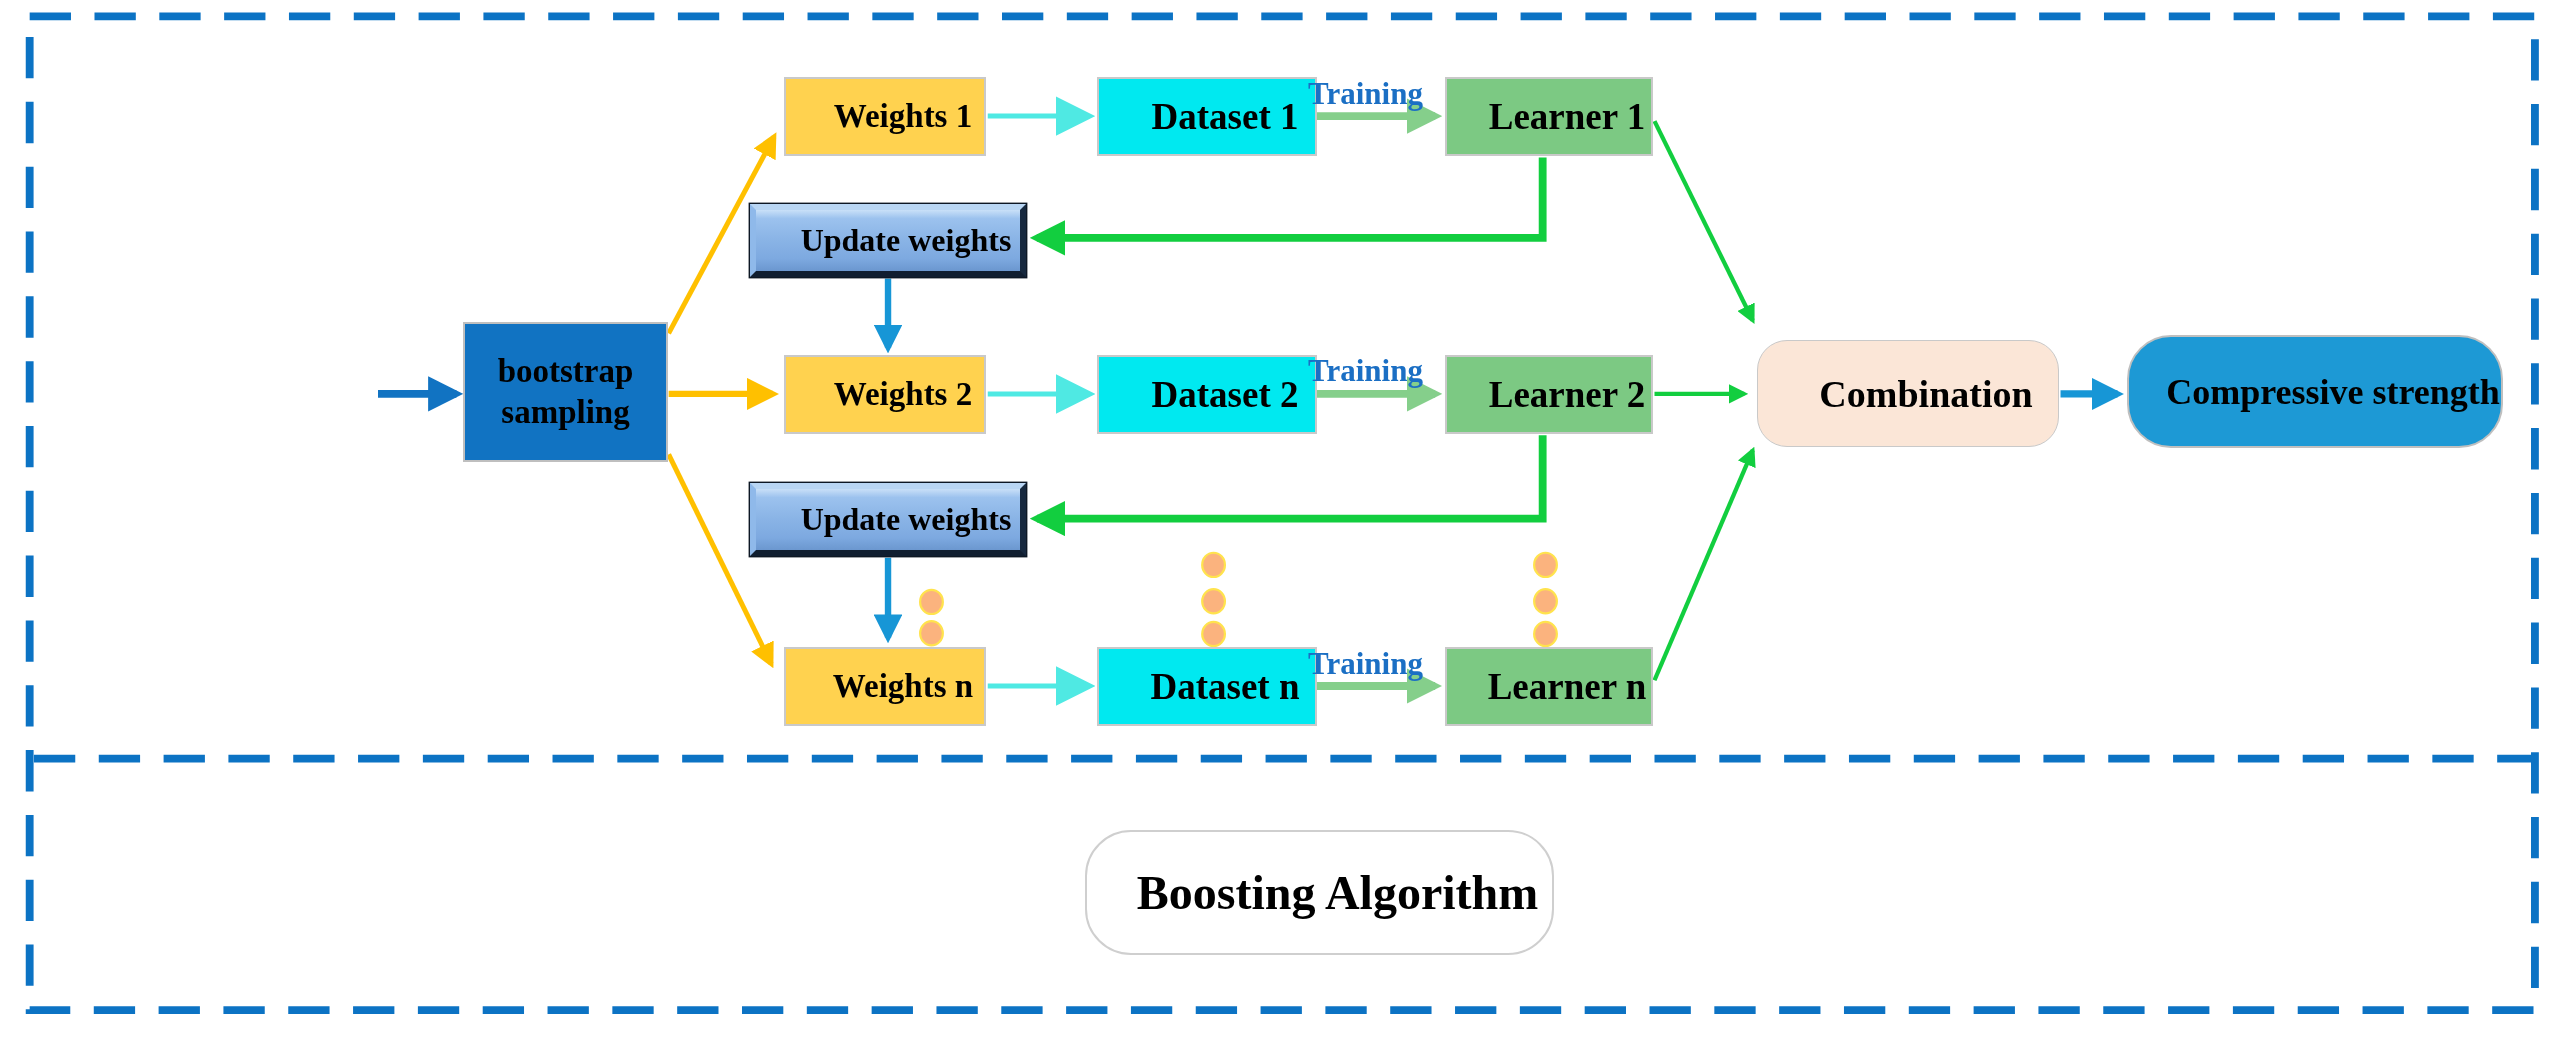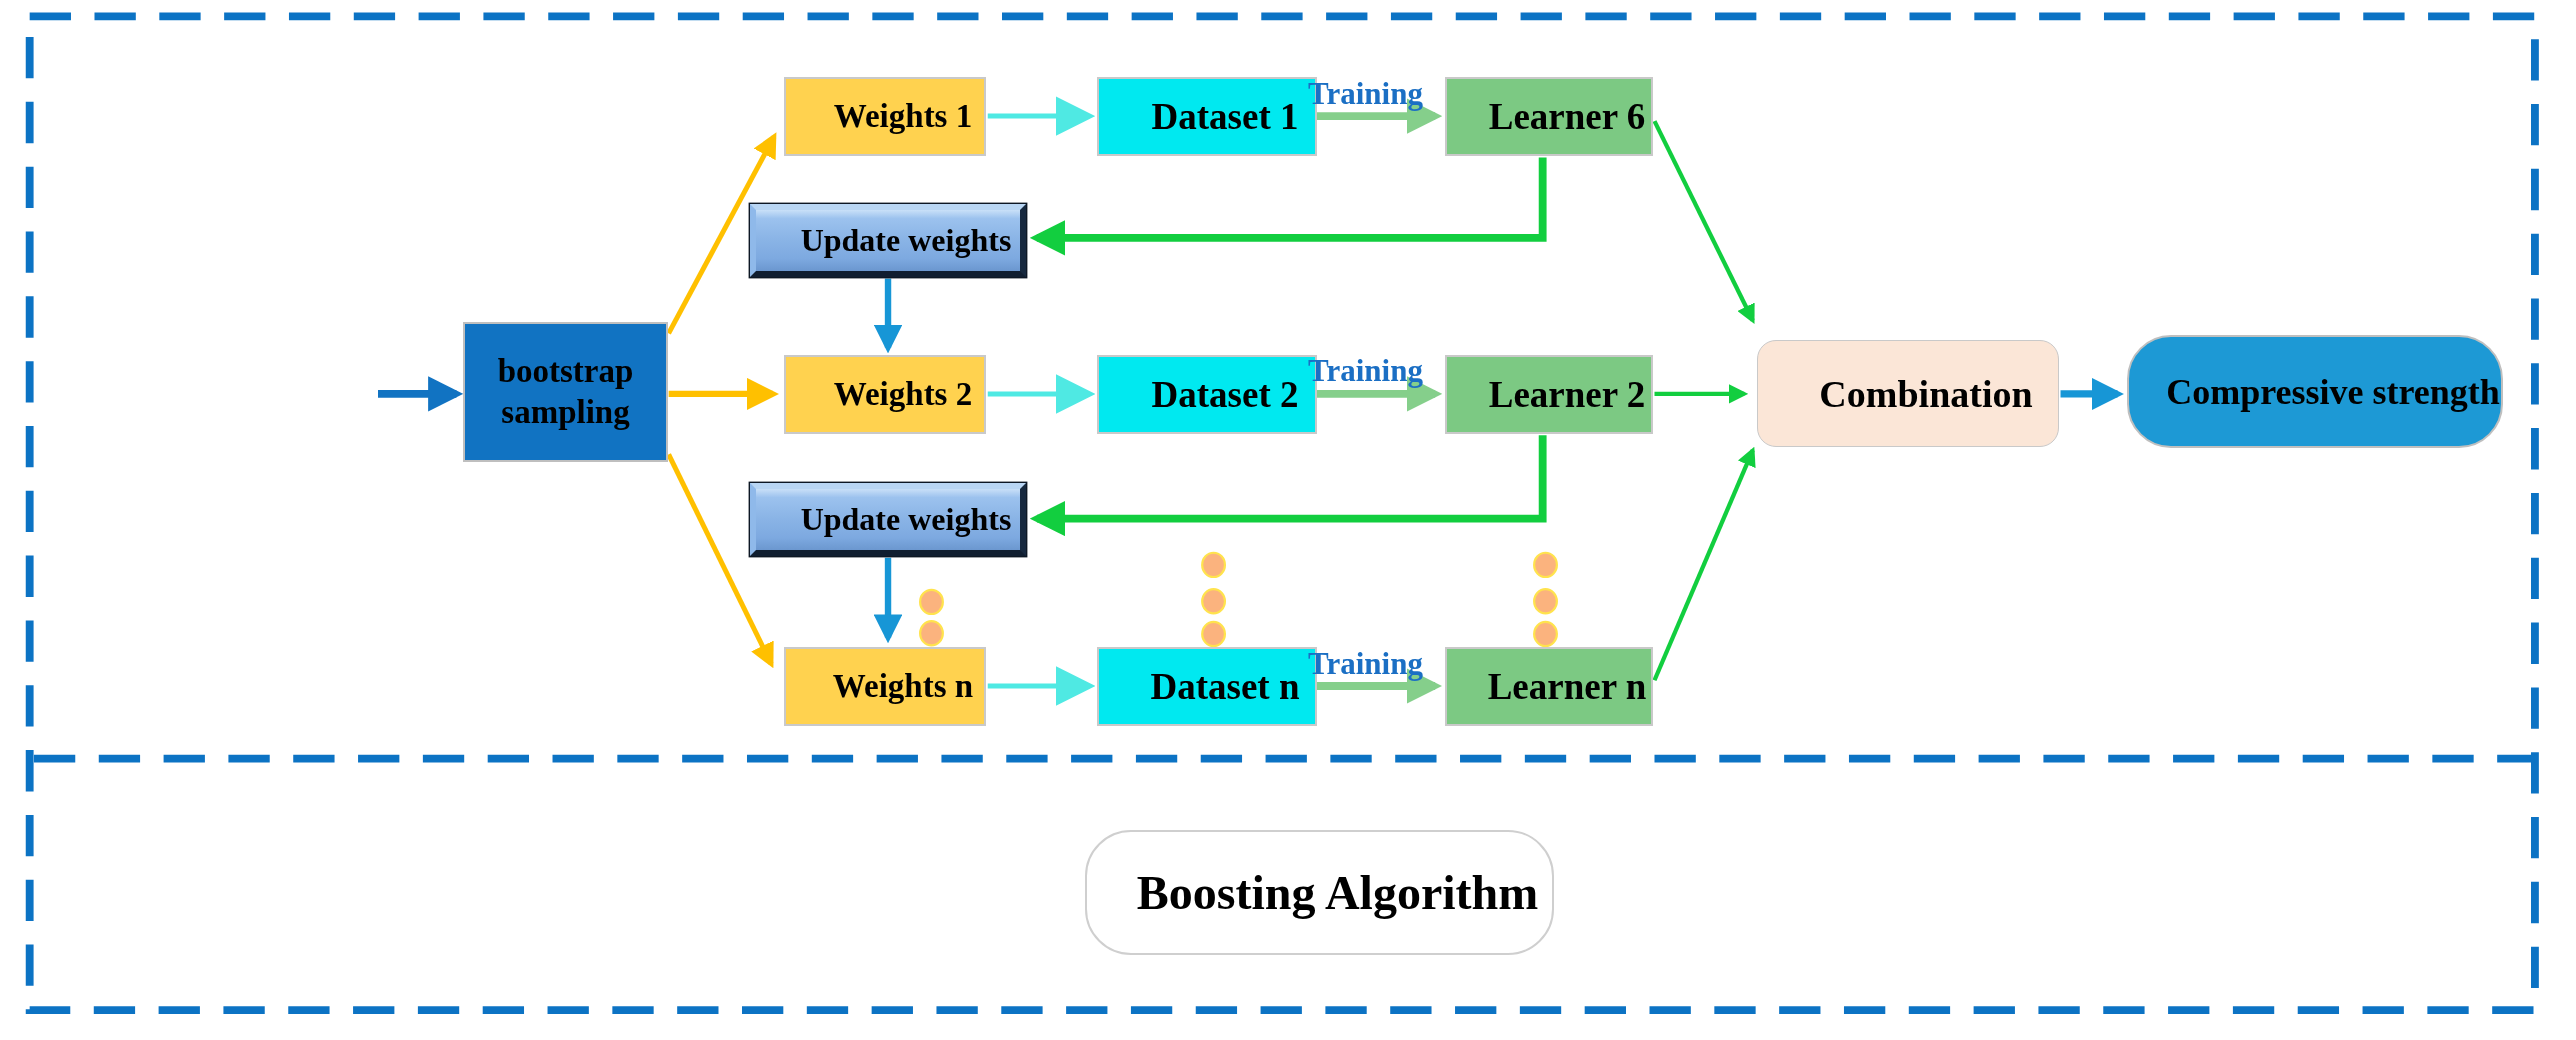--- a/index.html
+++ b/index.html
@@ -53,21 +53,21 @@
     border: 6.4px solid;
     border-color: #b9d6f4 #16283e #101e30 #8fb9ea;
     box-shadow: 0 0 0 1.4px #0d1724;
     font-size: 32px;
   }
   .update1 { top: 204px; }
   .update2 { top: 483px; }
   .combination {
     left: 1757px; top: 340px; width: 302px; height: 107px;
     background: #FBE6D7; border: 1.4px solid #C9C9C9;
-    border-radius: 19px; font-size: 38px;
+    border-radius: 30px; font-size: 38px;
   }
   .strength {
     left: 2127px; top: 335px; width: 376px; height: 113px;
     background: #1D99D5; border: 2.1px solid #BFBFBF;
     border-radius: 44px; font-size: 36px;
   }
   .boosting {
     left: 1085px; top: 830px; width: 469px; height: 125px;
     background: #ffffff; border: 2.1px solid #CFCFCF;
     border-radius: 46px; font-size: 48px;
@@ -159,21 +159,21 @@
   <div class="node bootstrap">bootstrap sampling</div>
 
   <div class="node weights row1">Weights 1</div>
   <div class="node weights row2">Weights 2</div>
   <div class="node weights rown">Weights n</div>
 
   <div class="node dataset row1">Dataset 1</div>
   <div class="node dataset row2">Dataset 2</div>
   <div class="node dataset rown">Dataset n</div>
 
-  <div class="node learner row1">Learner 6</div>
+  <div class="node learner row1">Learner 1</div>
   <div class="node learner row2">Learner 2</div>
   <div class="node learner rown">Learner n</div>
 
   <div class="node update update1">Update weights</div>
   <div class="node update update2">Update weights</div>
 
   <div class="training-label t1">Training</div>
   <div class="training-label t2">Training</div>
   <div class="training-label tn">Training</div>
 

